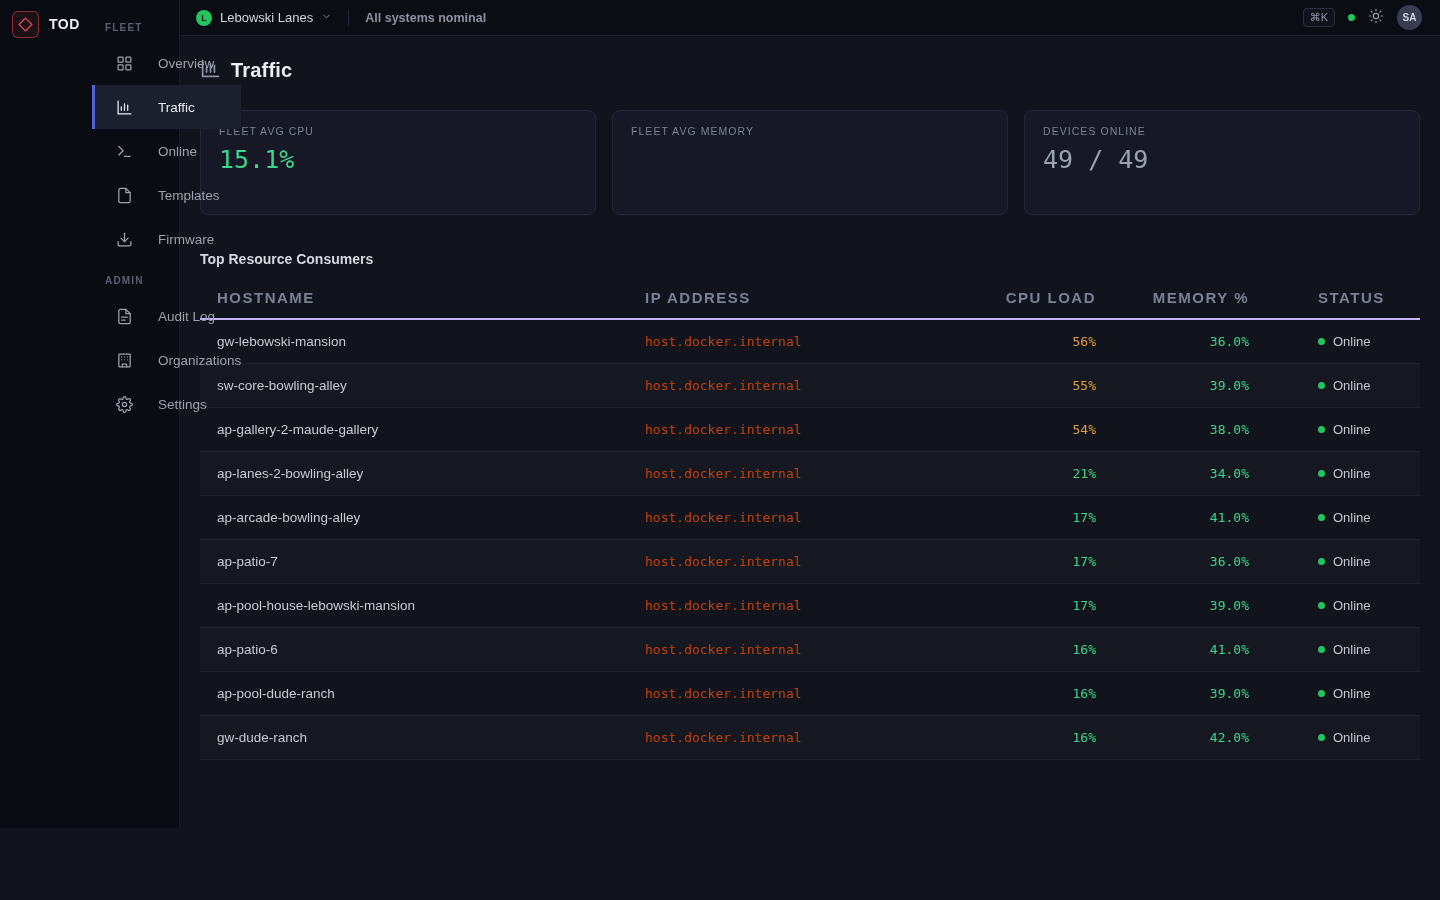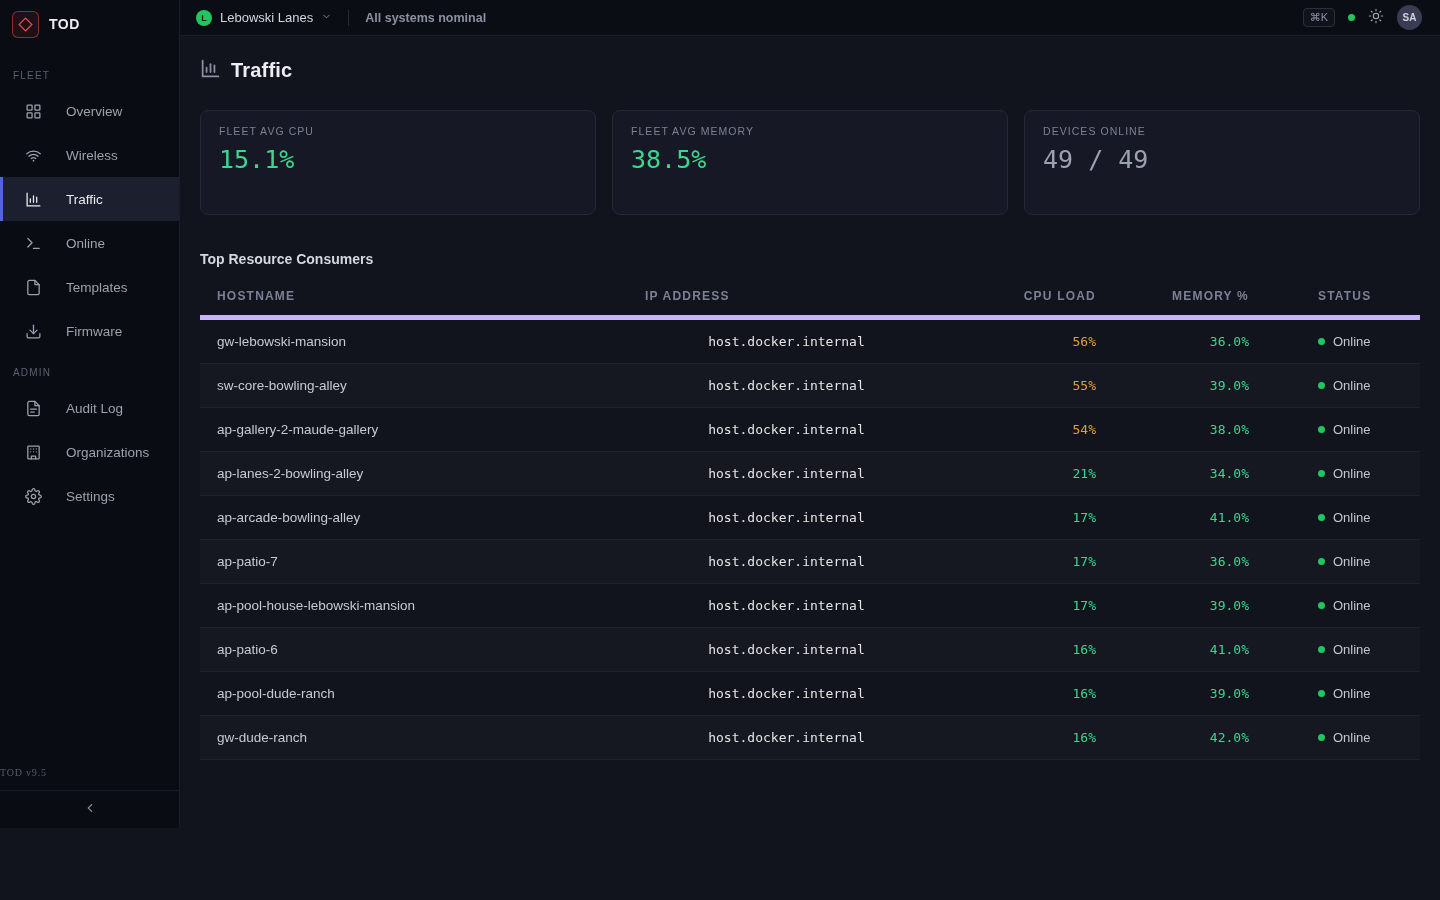--- a/index.html
+++ b/index.html
@@ -7,36 +7,36 @@
   body {
     background: var(--bg-main, #12141d);
     color:#d6d9e0;
     font-family:"Liberation Sans", sans-serif;
     font-size:13px;
   }
 
   
   .sidebar {
     position:fixed; left:0; top:0; width:180px; height:828px;
-    background:#0a0c13; display:flex; flex-direction:column;
+    background:#0a0c13; display:flex; 
     border-right:1px solid #1a1d28;
   }
   .logo-row { display:flex; align-items:center; gap:10px; padding:11px 12px; height:48px; }
   .logo-box {
     width:27px; height:27px; border-radius:6px; flex:0 0 auto;
     border:1px solid rgba(229,72,77,.55); background:rgba(229,72,77,.08);
     display:flex; align-items:center; justify-content:center;
   }
   .logo-box svg { width:15px; height:15px; stroke:var(--brand-red,#e5484d); }
   .logo-text { font-weight:bold; font-size:14px; letter-spacing:.04em; color:#eceef3; }
 
   nav { flex:1 1 auto; padding-top:8px; }
   .nav-section {
     font-size:10px; letter-spacing:.12em; color:#5a6070; text-transform:uppercase;
-    padding:14px 13px 8px 13px; font-weight:normal;
+    padding:14px 13px 8px 13px; font-weight:bold;
   }
   .nav-item {
     display:flex; align-items:center; gap:24px; height:44px; padding-left:21px;
     color:#9ba1ad; cursor:pointer; border-left:3px solid transparent;
   }
   .nav-item.active {
     background:#1b1f2e; color:#e9ebf1; border-left-color:#5563d6;
   }
   .nav-icon { width:18px; height:18px; display:flex; align-items:center; justify-content:center; }
   .nav-icon svg { width:17px; height:17px; stroke:currentColor; fill:none; stroke-width:1.8; stroke-linecap:round; stroke-linejoin:round; }
@@ -97,31 +97,31 @@
   .stat-label { font-size:10.5px; letter-spacing:.1em; color:#7b8194; text-transform:uppercase; }
   .stat-value { margin-top:8px; font-size:25px; font-family:"DejaVu Sans Mono", monospace; }
   .stat-value.green { color:var(--accent-green,#3dd68c); }
   .stat-value.gray  { color:#9ba1b0; }
 
   .section-title { margin:36px 0 10px 0; font-size:14px; font-weight:bold; color:#d5d8e0; }
 
   table { width:100%; border-collapse:collapse; table-layout:fixed; }
   col.c1{width:428px;} col.c2{width:300px;} col.c3{width:170px;} col.c4{width:153px;} col.c5{width:169px;}
   thead th {
-    font-size:12px; letter-spacing:.1em; color:#7b8194; text-transform:uppercase;
+    font-size:15px; letter-spacing:.1em; color:#7b8194; text-transform:uppercase;
     text-align:left; font-weight:bold; padding:12px 0 12px 17px;
-    border-bottom:5px solid #c4b5fd;
+    border-bottom:2px solid #c4b5fd;
   }
   thead th.num { text-align:right; padding-left:0; padding-right:2px; }
   thead th.st  { padding-left:67px; }
   tbody td { padding:14px 0 14px 17px; border-bottom:1px solid #1e2130; }
   tbody tr:nth-child(even) { background:rgba(255,255,255,0.018); }
   tbody tr { cursor:pointer; }
   .c-host { font-size:13.5px; color:#c6cad4; }
-  .c-ip   { font-family:"DejaVu Sans Mono", monospace; font-size:13px; color:#e5e5e5;text-align:center; }
+  .c-ip   { font-family:"DejaVu Sans Mono", monospace; font-size:13px; color:#c2410c; }
   .c-cpu, .c-mem { font-family:"DejaVu Sans Mono", monospace; font-size:13px; text-align:right; padding-left:0; padding-right:2px; }
   .c-cpu.high   { color:var(--accent-amber,#e09f3e); }
   .c-cpu.normal { color:var(--accent-green,#3dd68c); }
   .c-mem { color:var(--accent-green,#3dd68c); }
   .c-status { padding-left:67px; color:#c2c6d0; font-size:13px; }
   .c-status .dot {
     display:inline-block; width:7px; height:7px; border-radius:50%;
     background:var(--status-online,#22c55e); margin-right:8px; position:relative; top:-1px;
   }
 </style>
@@ -142,31 +142,20 @@
       <div class="nav-item">
         <span class="nav-icon">
           <svg viewBox="0 0 24 24">
             <rect x="3" y="3" width="7" height="7" rx="1"></rect>
             <rect x="14" y="3" width="7" height="7" rx="1"></rect>
             <rect x="3" y="14" width="7" height="7" rx="1"></rect>
             <rect x="14" y="14" width="7" height="7" rx="1"></rect>
           </svg>
         </span>
         <span class="nav-label">Overview</span>
-      </div>
-      <div class="nav-item">
-        <span class="nav-icon">
-          <svg viewBox="0 0 24 24">
-            <path d="M2.5 9.5a14 14 0 0 1 19 0"></path>
-            <path d="M5.5 13a10 10 0 0 1 13 0"></path>
-            <path d="M8.8 16.2a5.5 5.5 0 0 1 6.4 0"></path>
-            <circle cx="12" cy="19.3" r="1.2" fill="currentColor" stroke="none"></circle>
-          </svg>
-        </span>
-        <span class="nav-label">Wireless</span>
       </div>
       <div class="nav-item active">
         <span class="nav-icon">
           <svg viewBox="0 0 24 24">
             <path d="M3 3v18h18"></path>
             <path d="M7.5 16v-5"></path>
             <path d="M12 16V7"></path>
             <path d="M16.5 16v-7.5"></path>
           </svg>
         </span>
@@ -275,21 +264,20 @@
     <h1 class="page-title">Traffic</h1>
   </div>
 
   <div class="stats-row">
     <div class="stat-card">
       <div class="stat-label">FLEET AVG CPU</div>
       <div class="stat-value green">15.1%</div>
     </div>
     <div class="stat-card">
       <div class="stat-label">FLEET AVG MEMORY</div>
-      <div class="stat-value green">38.5%</div>
     </div>
     <div class="stat-card">
       <div class="stat-label">DEVICES ONLINE</div>
       <div class="stat-value gray">49 / 49</div>
     </div>
   </div>
 
   <div class="section-title">Top Resource Consumers</div>
 
   <table>

